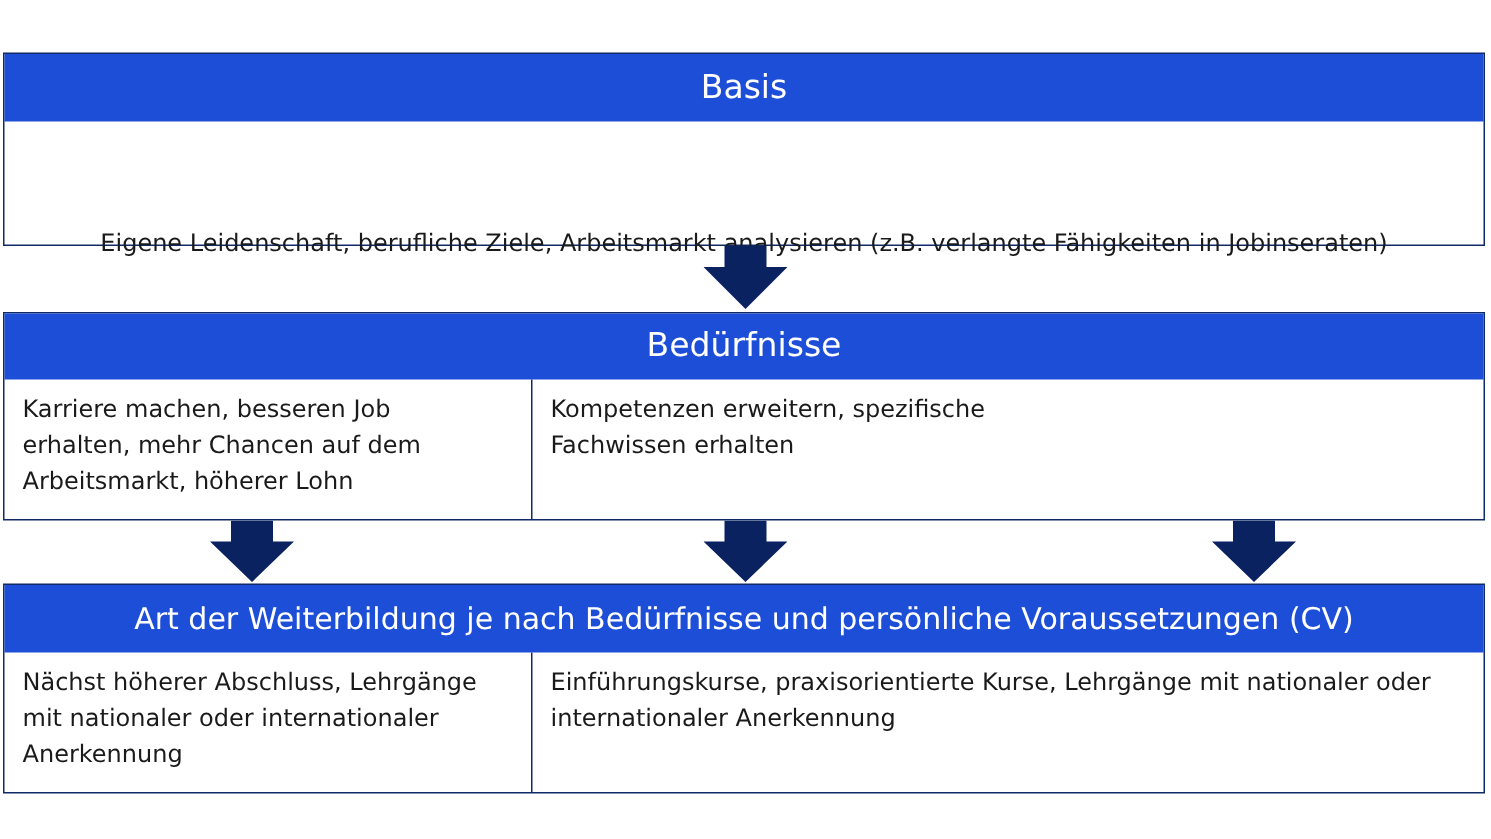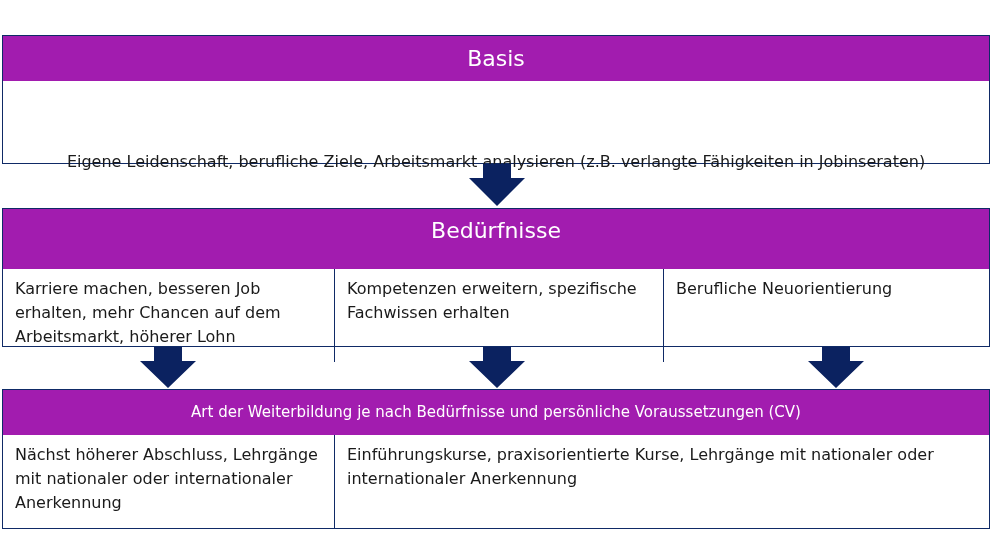--- a/index.html
+++ b/index.html
@@ -1,22 +1,22 @@
 <!DOCTYPE html>
 <html><head>
 <meta charset="utf-8">
 <style>
   html, body { margin: 0; padding: 0; background: #ffffff; }
   body { width: 994px; height: 559px; position: relative; overflow: hidden;
          font-family: "DejaVu Sans", "Liberation Sans", sans-serif; color: #1a1a1a; }
   .block { position: absolute; left: 2px; width: 988px; border: 1px solid #0f2a66; box-sizing: border-box; background: #fff; }
-  .hdr { background: #a21caf; color: #ffffff; text-align: center; box-sizing: border-box; }
+  .hdr { background: #1d4ed8; color: #ffffff; text-align: center; box-sizing: border-box; }
   .hdr span { display: inline-block; }
   .body-single { display: flex; align-items: center; justify-content: center; box-sizing: border-box; font-size: 16px; }
-  .cols { display: flex; box-sizing: border-box; }
+  .cols { display: flex; box-sizing: border-box; gap: 20px; }
   .col { box-sizing: border-box; padding: 8px 12px; font-size: 16px; line-height: 24px; }
   .col + .col { border-left: 1.5px solid #0f2a66; }
   .arrow { position: absolute; }
 </style>
 </head>
 <body>
 
 <div class="block" style="top:35px; height:129px;">
   <div class="hdr" style="height:45px; line-height:45px; font-size:22px;">
     <span>Basis</span>
@@ -24,41 +24,40 @@
   <div class="body-single" style="height:82px;margin-top:39px;">
     <span>Eigene Leidenschaft, berufliche Ziele, Arbeitsmarkt analysieren (z.B. verlangte Fähigkeiten in Jobinseraten)</span>
   </div>
 </div>
 
 <svg class="arrow" style="left:469px; top:164px;" width="56" height="42" viewBox="0 0 56 42">
   <polygon points="14,0 42,0 42,14 56,14 28,42 0,14 14,14" fill="#0b2260"></polygon>
 </svg>
 
 <div class="block" style="top:208px; height:139px;">
-  <div class="hdr" style="height:60px; line-height:44px; font-size:22px;">
+  <div class="hdr" style="height:44px; line-height:44px; font-size:22px;">
     <span>Bedürfnisse</span>
   </div>
   <div class="cols" style="height:93px;">
     <div class="col" style="width:331px;">Karriere machen, besseren Job erhalten, mehr Chancen auf dem Arbeitsmarkt, höherer Lohn</div>
     <div class="col" style="width:329px;">Kompetenzen erweitern, spezifische Fachwissen erhalten</div>
-    <div class="col" style="flex:1;">Berufliche Neuorientierung</div>
   </div>
 </div>
 
 <svg class="arrow" style="left:140px; top:347px;" width="56" height="41" viewBox="0 0 56 41">
   <polygon points="14,0 42,0 42,14 56,14 28,41 0,14 14,14" fill="#0b2260"></polygon>
 </svg>
 <svg class="arrow" style="left:469px; top:347px;" width="56" height="41" viewBox="0 0 56 41">
   <polygon points="14,0 42,0 42,14 56,14 28,41 0,14 14,14" fill="#0b2260"></polygon>
 </svg>
 <svg class="arrow" style="left:808px; top:347px;" width="56" height="41" viewBox="0 0 56 41">
   <polygon points="14,0 42,0 42,14 56,14 28,41 0,14 14,14" fill="#0b2260"></polygon>
 </svg>
 
 <div class="block" style="top:389px; height:140px;">
-  <div class="hdr" style="height:45px; line-height:45px; font-size:15px;">
+  <div class="hdr" style="height:45px; line-height:45px; font-size:20px;">
     <span>Art der Weiterbildung je nach Bedürfnisse und persönliche Voraussetzungen (CV)</span>
   </div>
   <div class="cols" style="height:93px;">
     <div class="col" style="width:331px;">Nächst höherer Abschluss, Lehrgänge mit nationaler oder internationaler Anerkennung</div>
     <div class="col" style="flex:1;">Einführungskurse, praxisorientierte Kurse, Lehrgänge mit nationaler oder internationaler Anerkennung</div>
   </div>
 </div>
 
 </body></html>

